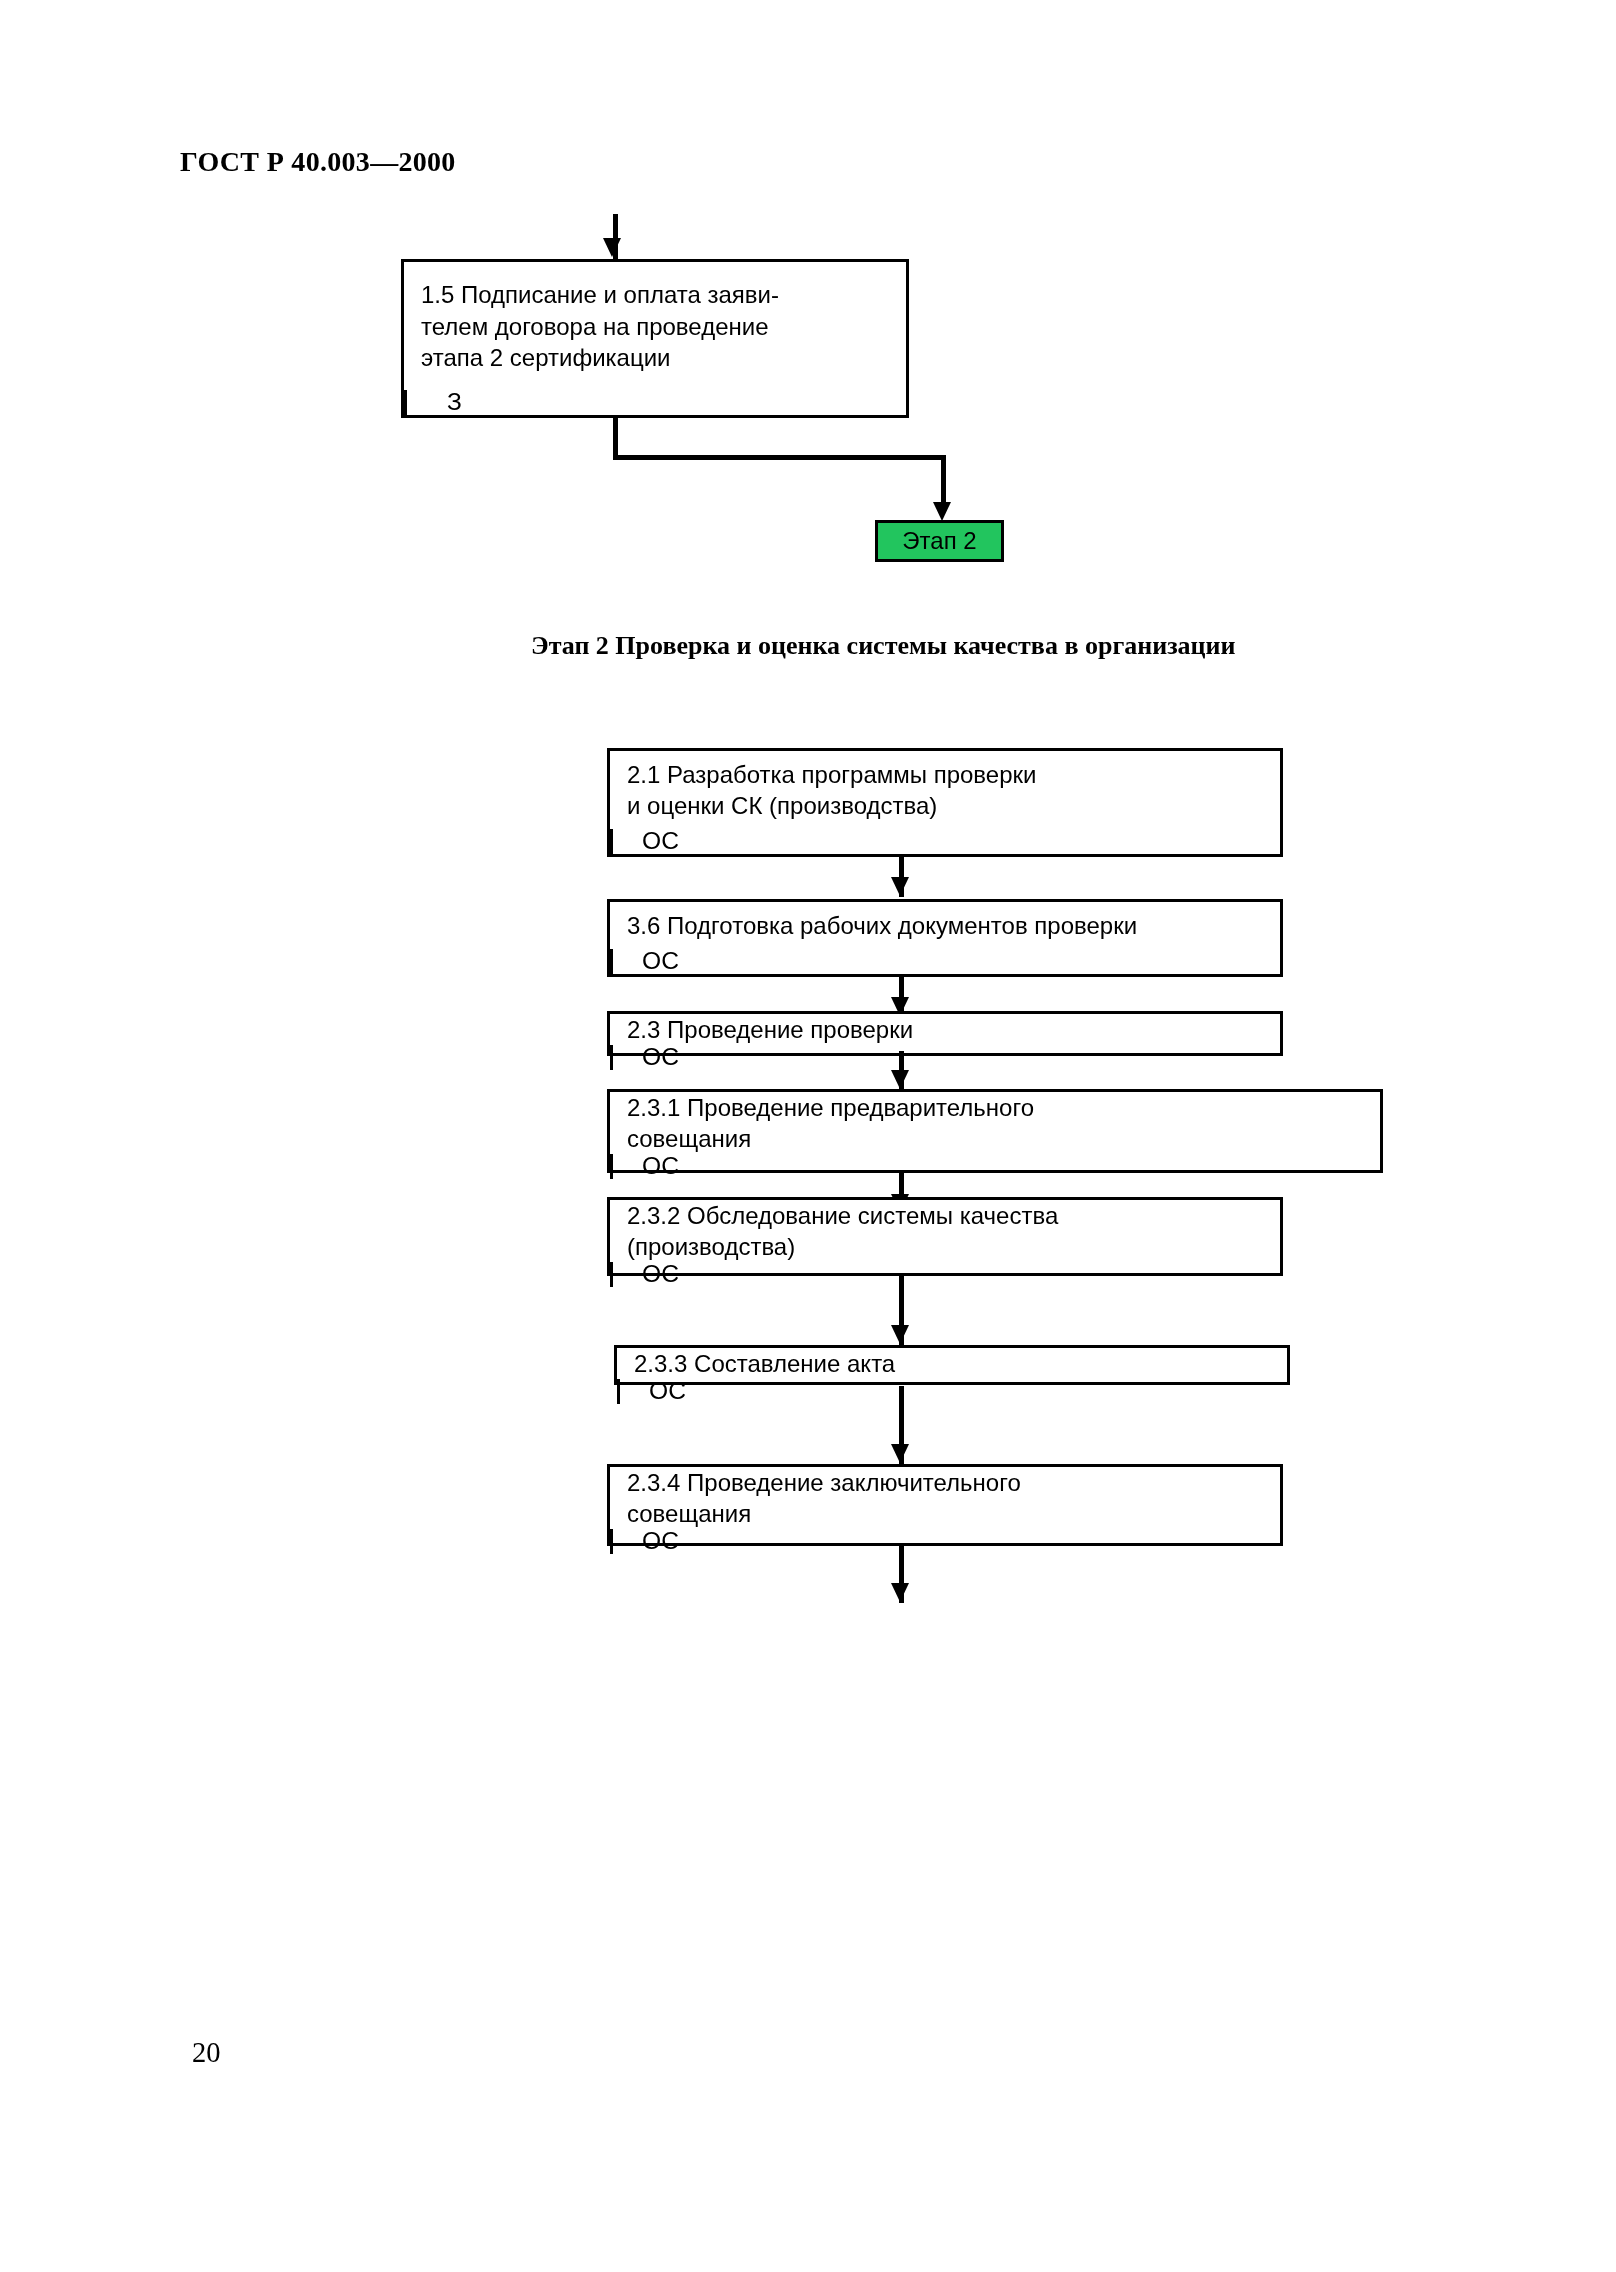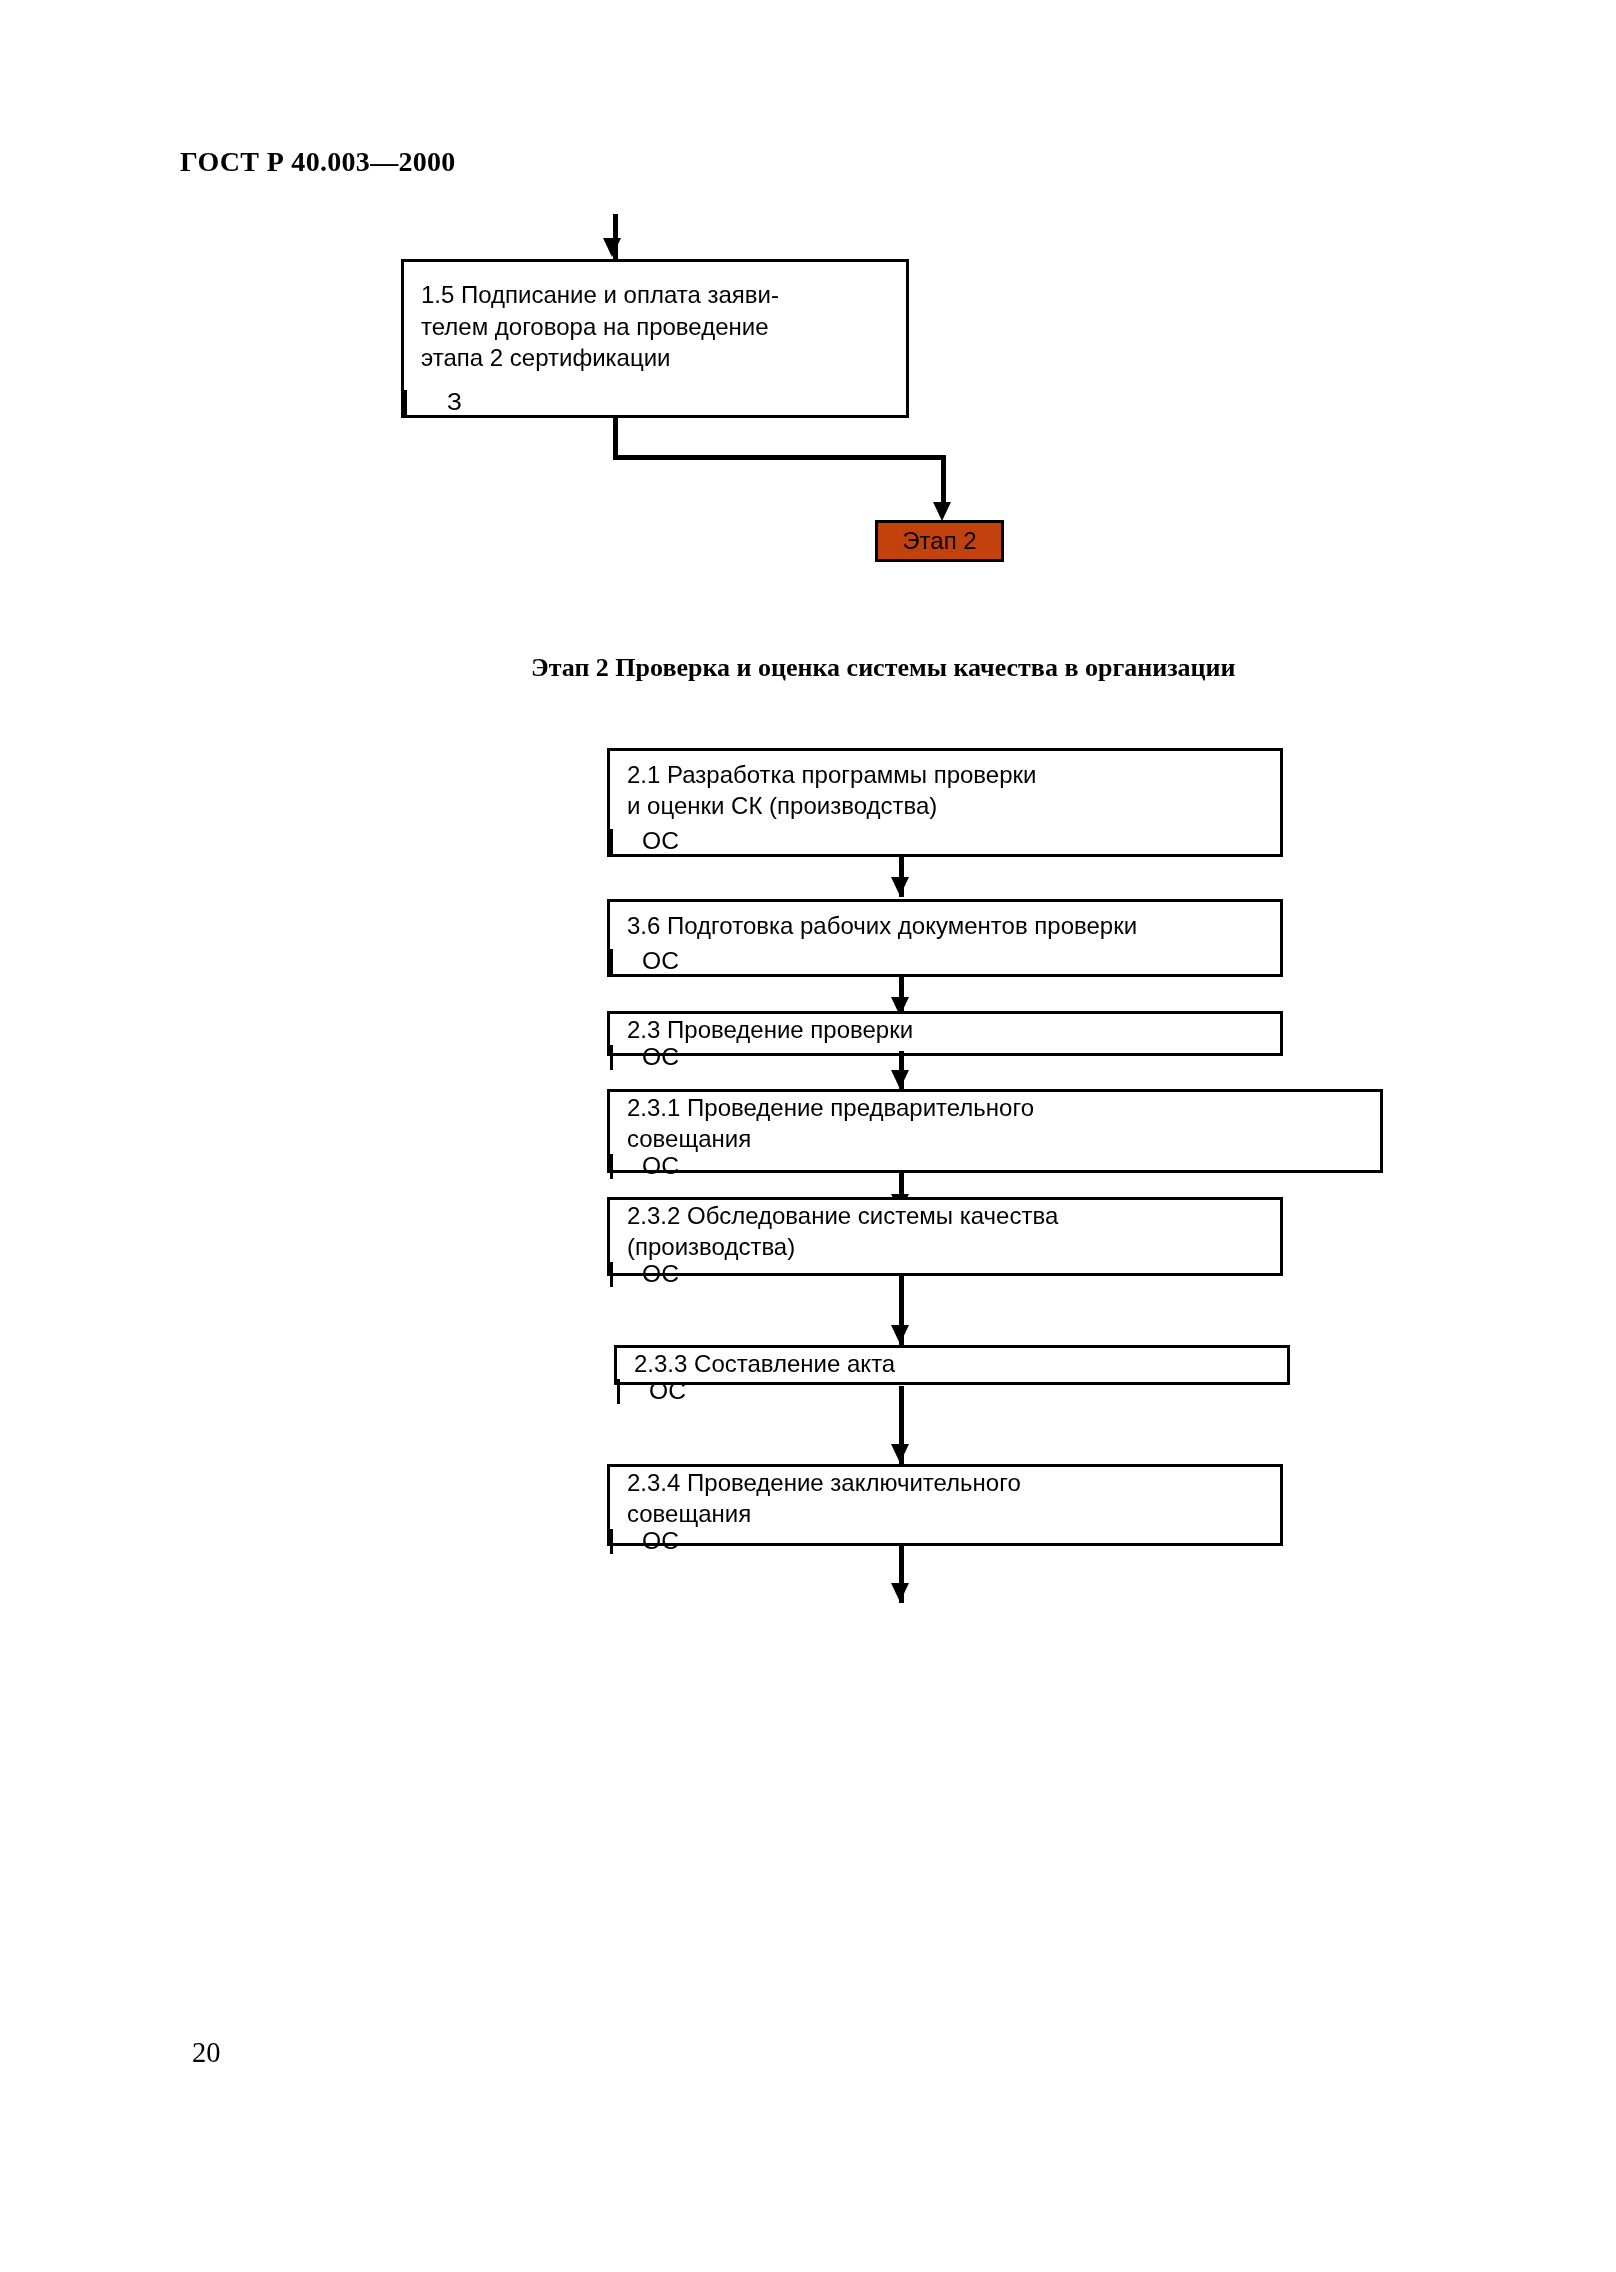--- a/index.html
+++ b/index.html
@@ -42,21 +42,20 @@
 
   
   .stage-heading {
     position: absolute;
     left: 531px;
     top: 631px;
     font-family: "Liberation Serif", serif;
     font-weight: bold;
     font-size: 26px;
     white-space: nowrap;
-    margin-top: 22px;
   }
 
   
   .flow-box {
     position: absolute;
     box-sizing: border-box;
     border: 3.9px solid #000000;
     background: #ffffff;
     display: flex;
     flex-direction: column;
@@ -87,21 +86,21 @@
   .flow-box .actor-text {
     font-size: 24.6px;
     line-height: 1;
   }
 
   
   .tag-box {
     position: absolute;
     box-sizing: border-box;
     border: 3.9px solid #000000;
-    background: #c2410c;
+    background: #22c55e;
     display: flex;
     align-items: center;
     justify-content: center;
   }
   .tag-box .tag-text {
     font-size: 24px;
     line-height: 1;
   }
 
   

